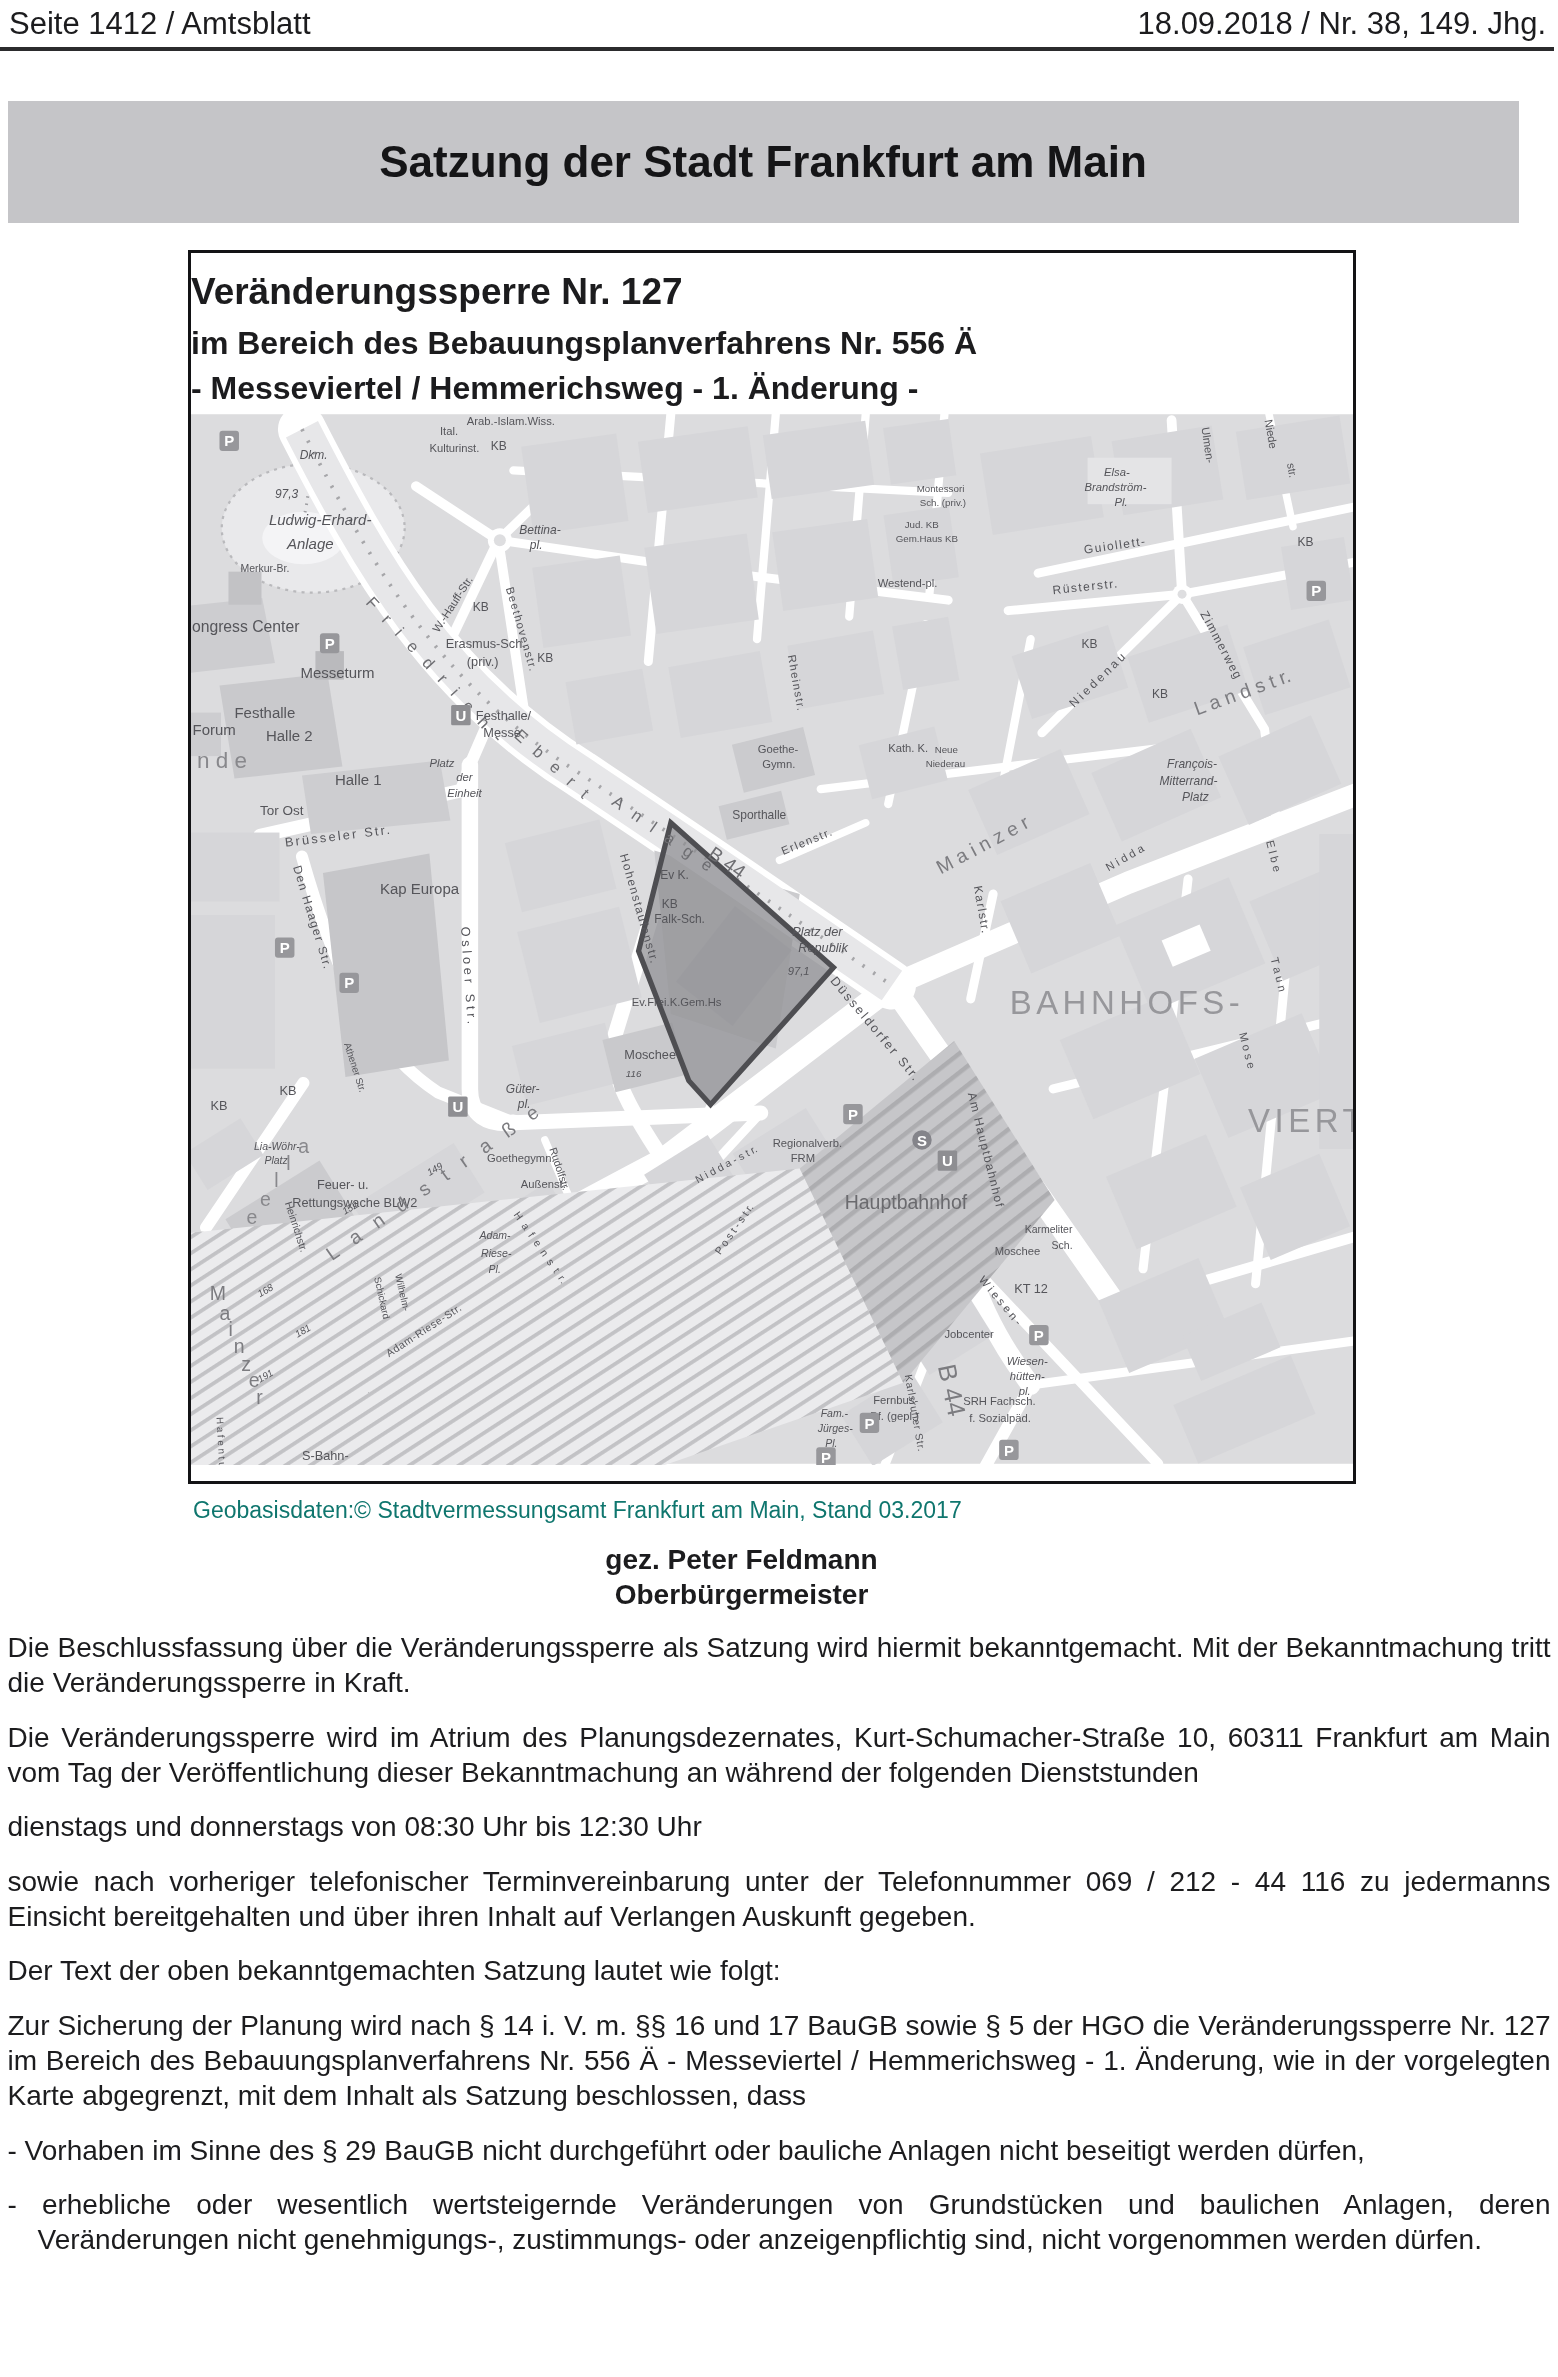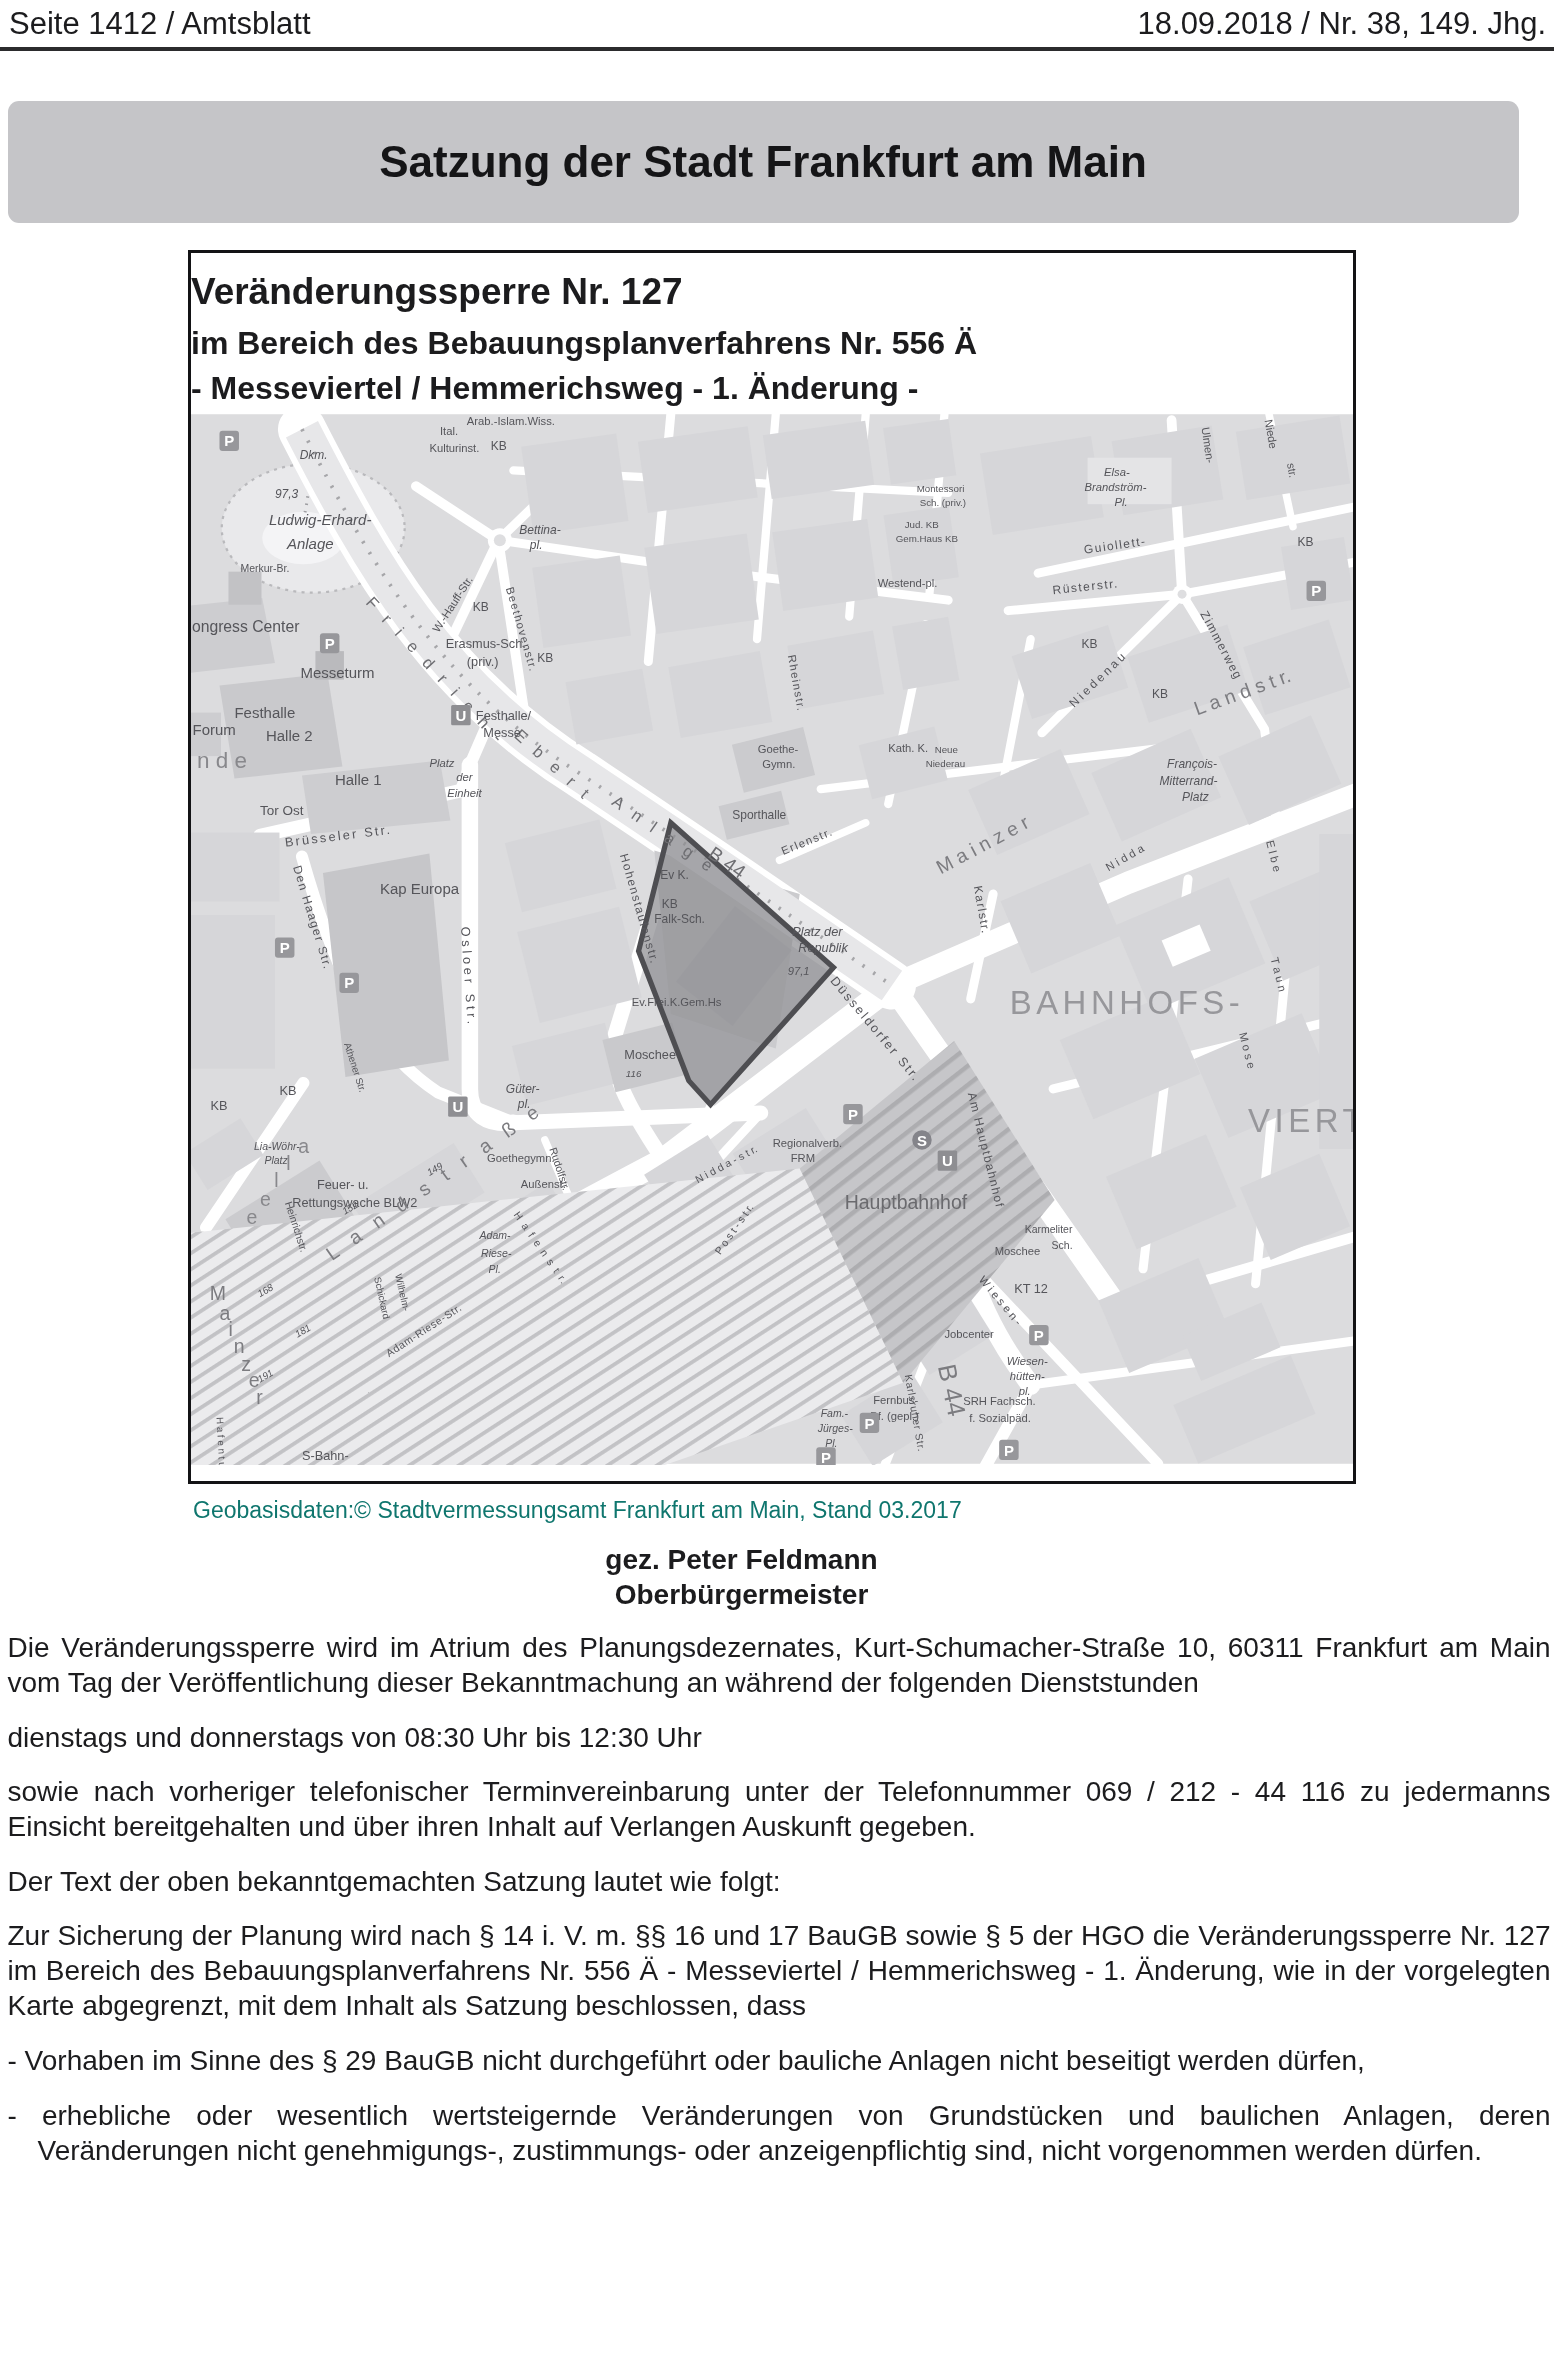--- a/index.html
+++ b/index.html
@@ -2,21 +2,21 @@
 <html style="font-size:12px"><head>
 <meta charset="utf-8">
 <style>
   html,body{margin:0;padding:0;}
   body{background:#e8e8e8;}
   .page{position:relative;width:1558px;height:2377px;background:#ffffff;overflow:hidden;
         font-family:"Liberation Sans", sans-serif;color:#1c1c1e;}
   .hdr-left{position:absolute;top:6px;left:9px;font-size:31px;}
   .hdr-right{position:absolute;top:6px;right:12px;font-size:31px;}
   .hdr-rule{position:absolute;top:47px;left:0;width:1554px;height:3.8px;background:#2b2b2d;}
-  .banner{position:absolute;top:101px;left:7.5px;width:1511px;height:122px;background:#c5c5c8;border-radius:11px;}
+  .banner{position:absolute;top:101px;left:7.5px;width:1511px;height:122px;background:#c5c5c8;}
   .banner .title{width:100%;text-align:center;line-height:122px;font-size:44px;font-weight:bold;color:#151517;}
   .map-card{position:absolute;top:250px;left:188px;width:1168px;height:1234px;border:3px solid #131315;
             box-sizing:border-box;background:#ffffff;}
   .card-titles{padding-top:18px;font-weight:bold;}
   .t1{font-size:37px;margin:0 0 12px 0;}
   .t2{font-size:32px;margin:0 0 7.5px 0;}
   .t3{font-size:32px;margin:0 0 4px 0;}
   svg.map{display:block;margin-top:6px;}
   .caption{position:absolute;top:1497px;left:193px;font-size:23px;color:#0f766e;}
   .doc-body{position:absolute;top:1539px;left:7.5px;width:1543px;font-size:28px;line-height:35px;}
@@ -416,20 +416,21 @@
     </svg>
   </div>
 
   <div class="caption">Geobasisdaten:© Stadtvermessungsamt Frankfurt am Main, Stand 03.2017</div>
 
   <div class="doc-body">
       <div class="sig">
         <div>gez. Peter Feldmann</div>
         <div>Oberbürgermeister</div>
       </div>
+      <div class="para">Die Beschlussfassung über die Veränderungssperre als Satzung wird hiermit bekanntgemacht. Mit der Bekanntmachung tritt die Veränderungssperre in Kraft.</div>
       <div class="para">Die Veränderungssperre wird im Atrium des Planungsdezernates, Kurt-Schumacher-Straße 10, 60311 Frankfurt am Main vom Tag der Veröffentlichung dieser Bekanntmachung an während der folgenden Dienststunden</div>
       <div class="para plain">dienstags und donnerstags von 08:30 Uhr bis 12:30 Uhr</div>
       <div class="para">sowie nach vorheriger telefonischer Terminvereinbarung unter der Telefonnummer 069 / 212 - 44 116 zu jedermanns Einsicht bereitgehalten und über ihren Inhalt auf Verlangen Auskunft gegeben.</div>
       <div class="para plain">Der Text der oben bekanntgemachten Satzung lautet wie folgt:</div>
       <div class="para">Zur Sicherung der Planung wird nach § 14 i. V. m. §§ 16 und 17 BauGB sowie § 5 der HGO die Veränderungssperre Nr. 127 im Bereich des Bebauungsplanverfahrens Nr. 556 Ä - Messeviertel / Hemmerichsweg - 1. Änderung, wie in der vorgelegten Karte abgegrenzt, mit dem Inhalt als Satzung beschlossen, dass</div>
       <div class="bullet">- Vorhaben im Sinne des § 29 BauGB nicht durchgeführt oder bauliche Anlagen nicht beseitigt werden dürfen,</div>
       <div class="bullet">- erhebliche oder wesentlich wertsteigernde Veränderungen von Grundstücken und baulichen Anlagen, deren Veränderungen nicht genehmigungs-, zustimmungs- oder anzeigenpflichtig sind, nicht vorgenommen werden dürfen.</div>
     </div>
 
 </div>

